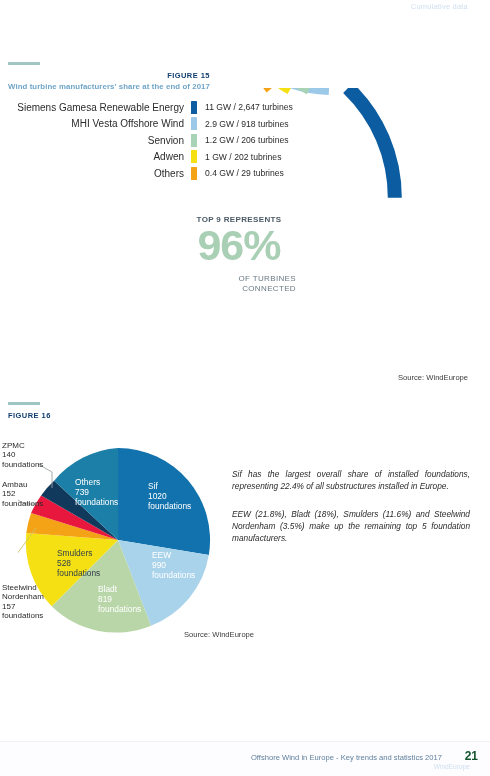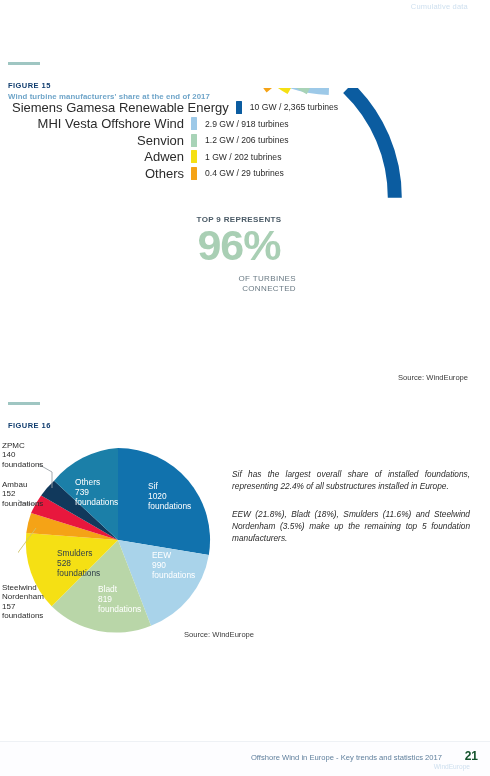--- a/index.html
+++ b/index.html
@@ -16,40 +16,40 @@
   
   .running-head{
     position:absolute;top:2px;right:22px;
     font-size:7.5px;color:#cfe0ef;letter-spacing:.2px;
   }
 
   
   .fig-rule{width:32px;height:2.5px;background:#9fc6c2;}
   .fig-num{
     font-size:7.5px;font-weight:bold;color:#0f3c6e;
-    letter-spacing:.45px;margin-top:16px;
+    letter-spacing:.45px;margin-top:6px;text-align:right;
   }
   .fig-title{
     font-size:7.8px;font-weight:bold;color:#6fa5c9;
     letter-spacing:.1px;margin-top:2.5px;
   }
 
   #fig15-head{position:absolute;left:8px;top:62px;}
   #fig16-head{position:absolute;left:8px;top:402px;}
 
   
   #fig15-legend{
     position:absolute;left:12px;top:99px;width:300px;
   }
   .lg-row{
     display:flex;align-items:center;height:16.5px;
   }
   .lg-name{
     flex:0 0 172px;text-align:right;
-    font-size:13px;color:#2b2b2b;
+    font-size:10px;color:#2b2b2b;
     padding-right:7px;white-space:nowrap;
   }
   .lg-swatch{
     flex:0 0 6px;height:13px;border-radius:.5px;
   }
   .lg-val{
     flex:0 0 1px;
     font-size:8.6px;color:#2b2b2b;white-space:nowrap;
     padding-left:8px;
   }
@@ -144,21 +144,21 @@
   <div id="fig15-head">
     <div class="fig-rule"></div>
     <div class="fig-num">FIGURE 15</div>
     <div class="fig-title">Wind turbine manufacturers' share at the end of 2017</div>
   </div>
 
   <div id="fig15-legend">
     <div class="lg-row">
       <div class="lg-name">Siemens Gamesa Renewable Energy</div>
       <div class="lg-swatch" style="background:#0b5ca0"></div>
-      <div class="lg-val">10 GW / 2,365 turbines</div>
+      <div class="lg-val">11 GW / 2,647 turbines</div>
     </div>
     <div class="lg-row">
       <div class="lg-name">MHI Vesta Offshore Wind</div>
       <div class="lg-swatch" style="background:#9dc9e8"></div>
       <div class="lg-val">2.9 GW / 918 turbines</div>
     </div>
     <div class="lg-row">
       <div class="lg-name">Senvion</div>
       <div class="lg-swatch" style="background:#a8d3b7"></div>
       <div class="lg-val">1.2 GW / 206 turbines</div>

